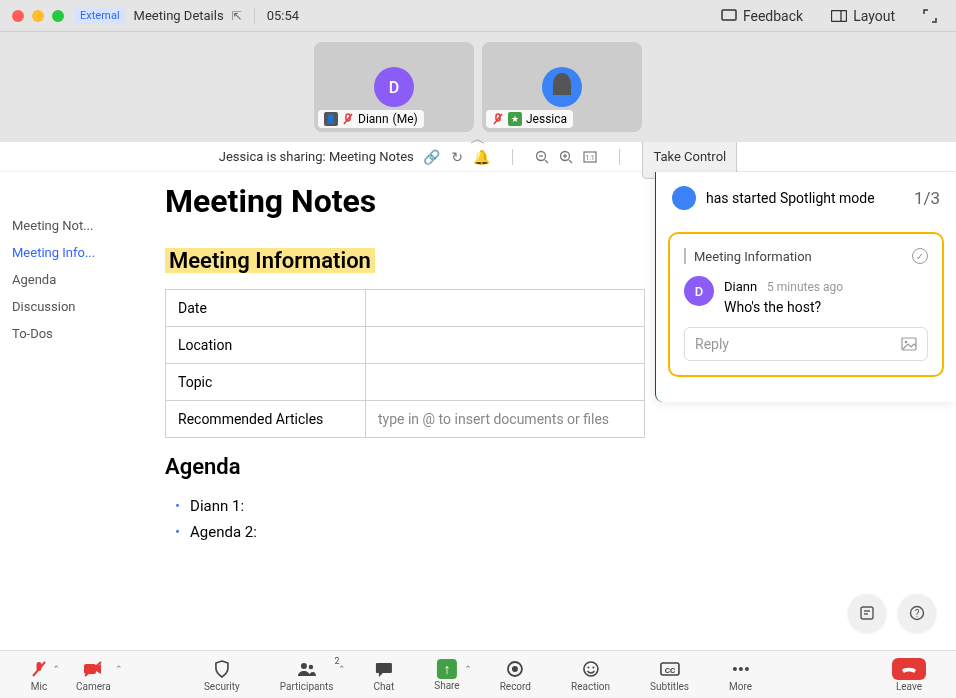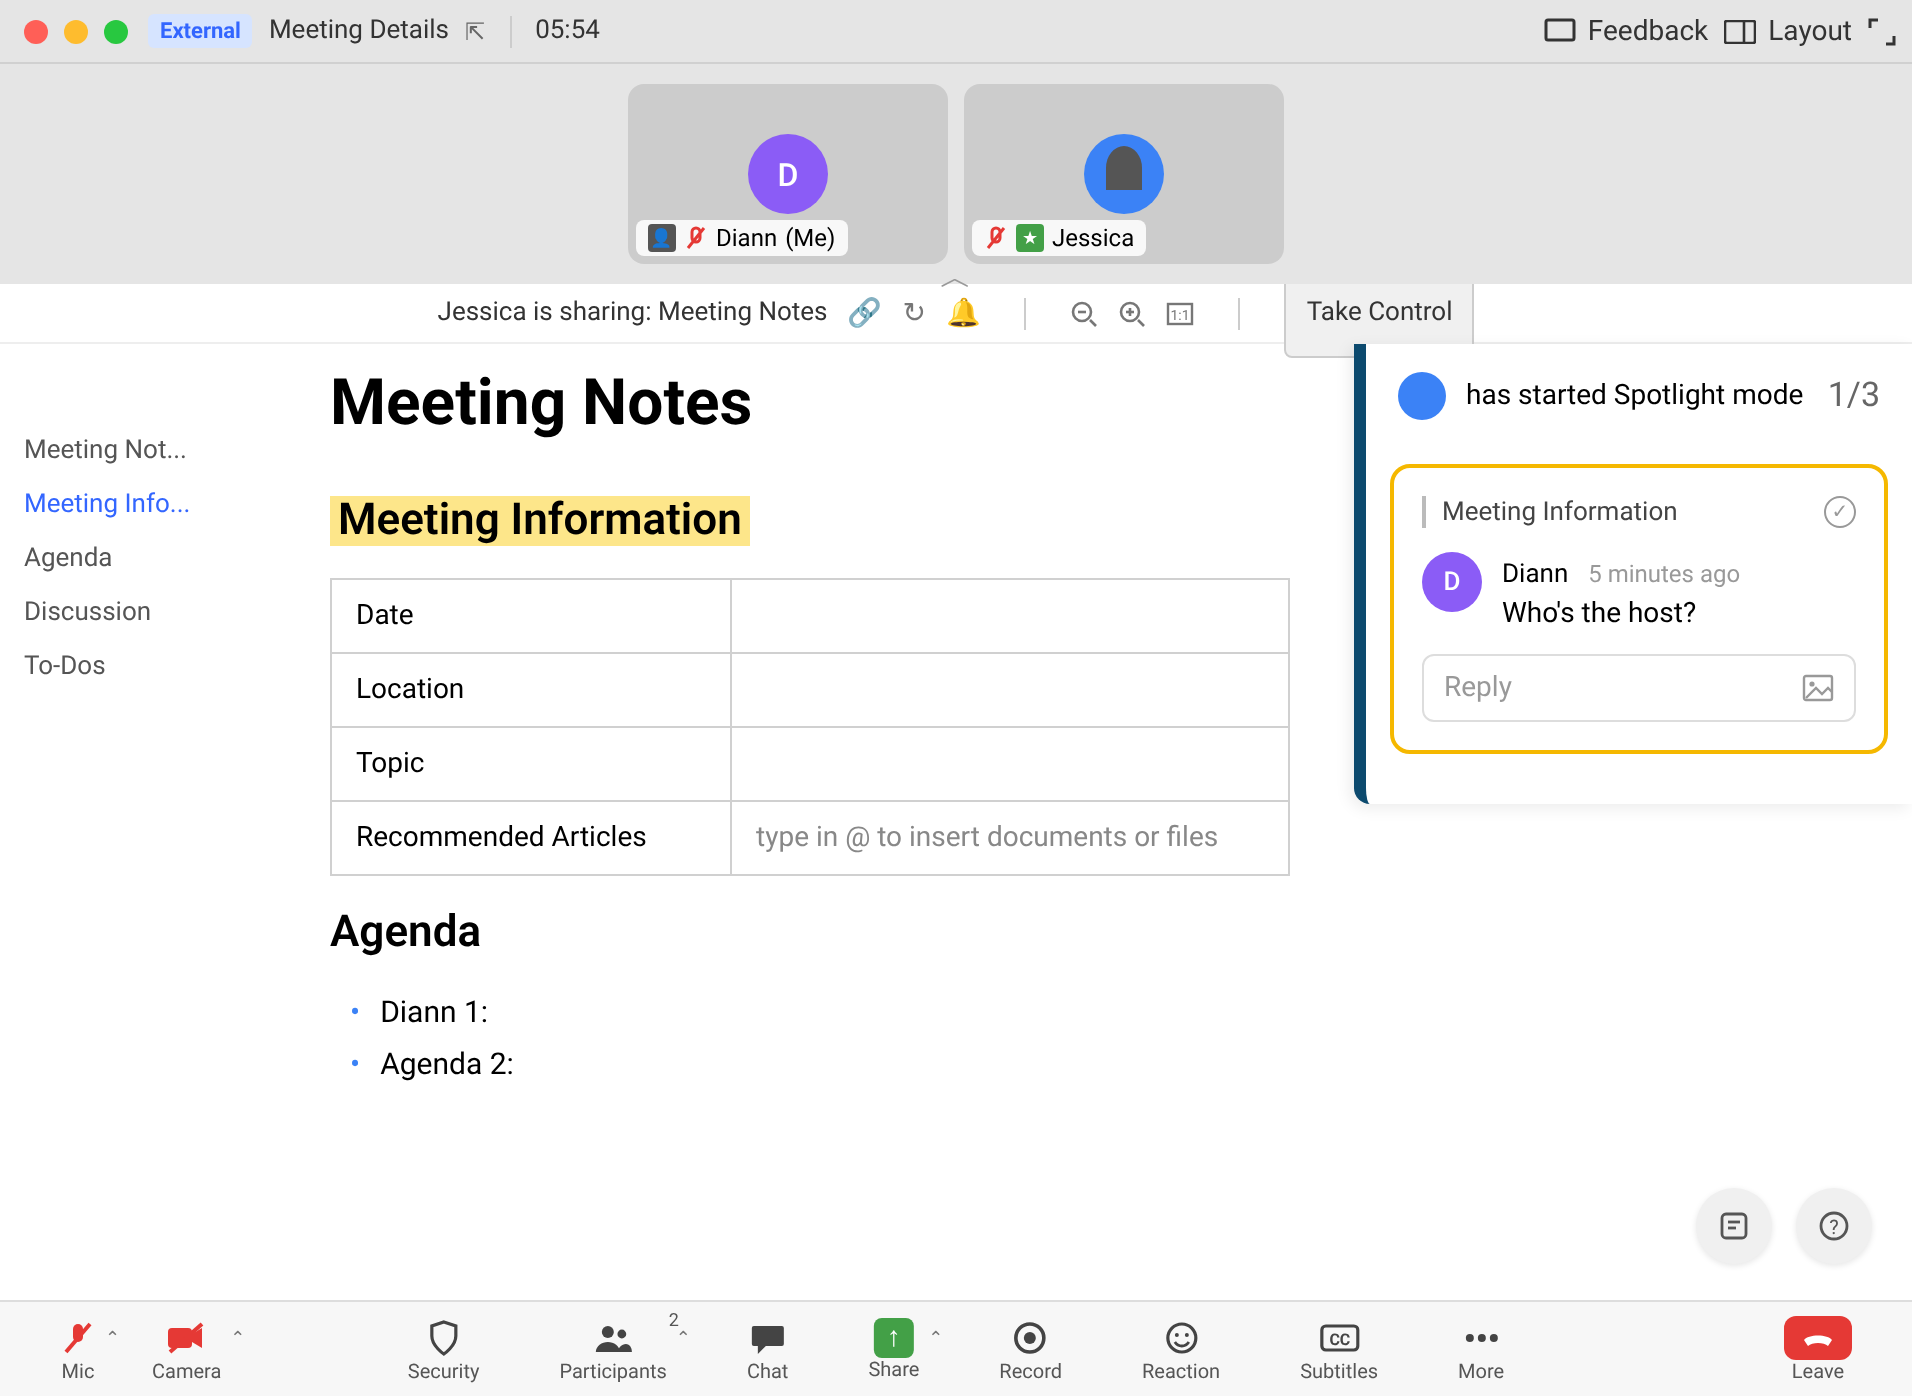--- a/index.html
+++ b/index.html
@@ -1,26 +1,26 @@
 <!DOCTYPE html>
 <html><head>
 <meta charset="utf-8">
 <style>
 *{box-sizing:border-box;margin:0;padding:0;font-family:-apple-system,BlinkMacSystemFont,"Segoe UI",Roboto,sans-serif}
 body{width:956px;height:698px;background:#fff;overflow:hidden;position:relative}
 .topbar{height:32px;background:#e5e5e5;display:flex;align-items:center;padding:0 12px;border-bottom:1px solid #d0d0d0;position:relative}
 .traffic{display:flex;gap:8px;align-items:center}
 .dot{width:12px;height:12px;border-radius:50%}
 .dot.r{background:#ff5f57}.dot.y{background:#febc2e}.dot.g{background:#28c840}
-.badge-ext{background:#d6e4ff;color:#3366ff;font-size:11px;padding:2px 6px;border-radius:3px;margin-left:10px;font-weight:700}
+.badge-ext{background:#d6e4ff;color:#3366ff;font-size:11px;padding:2px 6px;border-radius:3px;margin-left:10px;font-weight:400}
 .mtitle{font-size:13px;color:#333;margin-left:8px}
 .top-icon{color:#666;margin-left:8px;font-size:12px}
 .divider{width:1px;height:16px;background:#ccc;margin:0 12px}
 .timer{font-size:13px;color:#333}
-.top-right{position:absolute;right:8px;display:flex;align-items:center;gap:8px}
+.top-right{position:absolute;right:19px;display:flex;align-items:center;gap:28px}
 .feedback{display:flex;align-items:center;gap:6px;font-size:14px;color:#333}
 .layout-btn{display:flex;align-items:center;gap:6px;font-size:14px;color:#333}
 .video-area{height:110px;background:#e5e5e5;display:flex;justify-content:center;align-items:center;gap:8px;position:relative}
 .tile{width:160px;height:90px;background:#ccc;border-radius:8px;position:relative;display:flex;align-items:center;justify-content:center}
 .avatar-c{width:40px;height:40px;border-radius:50%;display:flex;align-items:center;justify-content:center;color:#fff;font-weight:500;font-size:16px}
 .av-purple{background:#8b5cf6}
 .av-blue{background:#3b82f6;position:relative}
 .av-blue::after{content:"";position:absolute;width:18px;height:22px;background:#555;border-radius:50% 50% 0 0;top:6px}
 .nameplate{position:absolute;bottom:4px;left:4px;background:rgba(255,255,255,0.85);border-radius:4px;padding:2px 6px;font-size:12px;display:flex;align-items:center;gap:4px}
 .mic-off-s{color:#e53935;font-size:12px}
@@ -38,21 +38,21 @@
 .doc h1{font-size:32px;font-weight:700;margin:10px 0 28px}
 .doc h2{font-size:22px;font-weight:600;margin:12px 0}
 .h2-hl{background:#fde68a;display:inline-block;padding:0 4px}
 .tbl{border-collapse:collapse;width:480px;margin:16px 0}
 .tbl td{border:1px solid #d0d0d0;padding:10px 12px;font-size:14px}
 .lbl{font-weight:400;width:200px}
 .ph{color:#888}
 .bullet-list{list-style:none;margin:14px 0}
 .bullet-list li{padding:4px 0;font-size:15px}
 .bullet-list li::before{content:"•";color:#3b82f6;margin-right:10px;margin-left:10px}
-.sidepanel{width:279px;background:#fff;border-left:6px solid #0c4a6e;position:absolute;right:0;top:0;height:230px;box-shadow:-2px 2px 8px rgba(0,0,0,0.08);border-radius:0 0 0 8px}
+.sidepanel{width:301px;background:#fff;border-left:1px solid #0c4a6e;position:absolute;right:0;top:0;height:230px;box-shadow:-2px 2px 8px rgba(0,0,0,0.08);border-radius:0 0 0 8px}
 .sp-head{padding:14px 16px;display:flex;align-items:center;gap:10px;font-size:14px}
 .sp-head .av{width:24px;height:24px;border-radius:50%;background:#3b82f6}
 .sp-count{margin-left:auto;color:#666;font-size:17px}
 .comment-card{margin:8px 12px 12px;border:2px solid #f5b800;border-radius:10px;padding:14px}
 .cc-top{font-size:13px;color:#444;border-left:2px solid #bbb;padding-left:8px;display:flex;align-items:center}
 .cc-check{margin-left:auto;width:16px;height:16px;border:1.5px solid #999;border-radius:50%;color:#999;display:flex;align-items:center;justify-content:center;font-size:10px}
 .cc-body{display:flex;gap:10px;margin-top:12px}
 .cc-av{width:30px;height:30px;border-radius:50%;background:#8b5cf6;color:#fff;display:flex;align-items:center;justify-content:center;font-size:13px;font-weight:500;flex-shrink:0}
 .cc-msg{flex:1}
 .cc-user{font-size:13px}

